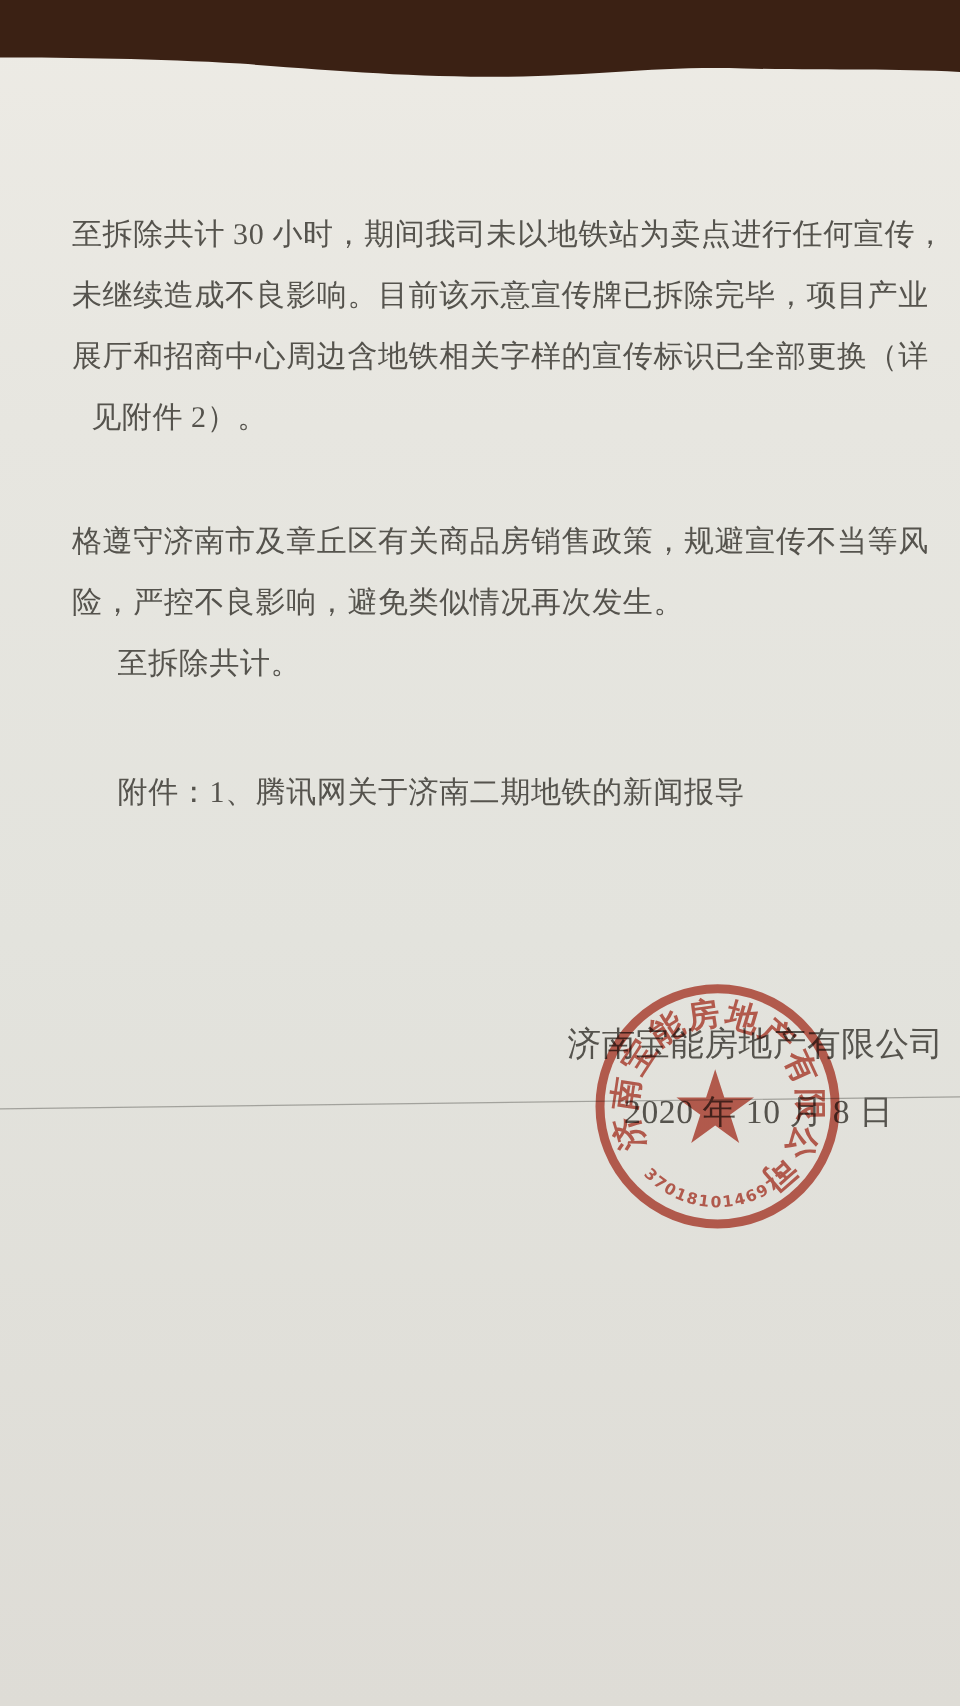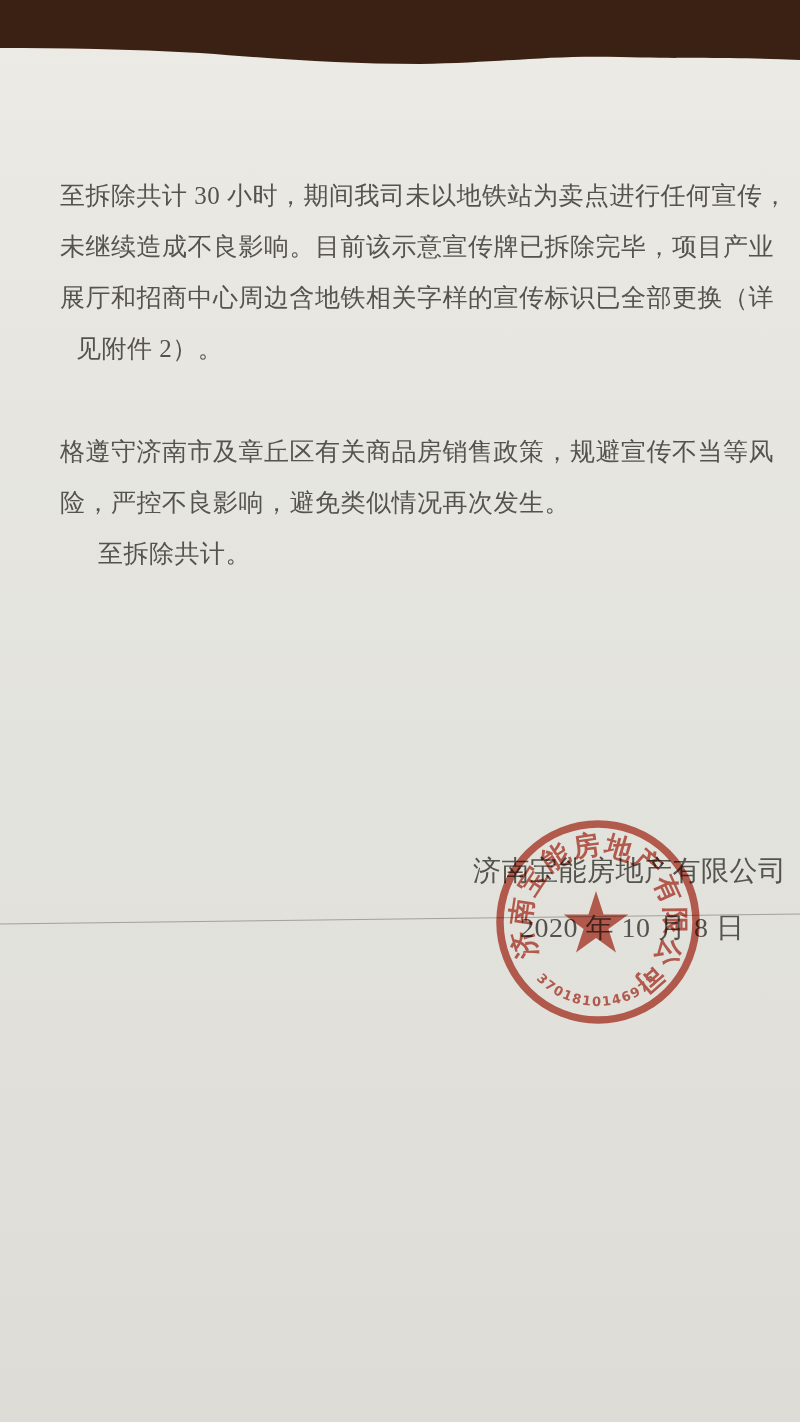--- a/index.html
+++ b/index.html
@@ -104,20 +104,21 @@
   <div class="txt" style="left:60px; top:180px;">至拆除共计 30 小时，期间我司未以地铁站为卖点进行任何宣传，</div>
   <div class="txt" style="left:60px; top:231px;">未继续造成不良影响。目前该示意宣传牌已拆除完毕，项目产业</div>
   <div class="txt" style="left:60px; top:282px;">展厅和招商中心周边含地铁相关字样的宣传标识已全部更换（详</div>
   <div class="txt" style="left:76px; top:333px;">见附件 2）。</div>
 
   <div class="txt" style="left:60px; top:436px;">格遵守济南市及章丘区有关商品房销售政策，规避宣传不当等风</div>
   <div class="txt" style="left:60px; top:487px;">险，严控不良影响，避免类似情况再次发生。</div>
 
   <div class="txt" style="left:98px; top:538px;">至拆除共计。</div>
 
+  <div class="txt" style="left:98px; top:645px;">附件：1、腾讯网关于济南二期地铁的新闻报导</div>
 
   <div class="txt sig" style="left:473px; top:855px;">济南宝能房地产有限公司</div>
   <div class="txt sig" style="left:520px; top:912px;">2020 年 10 月 8 日</div>
 </div>
 
 <svg class="crease" viewBox="0 0 800 1422" xmlns="http://www.w3.org/2000/svg">
   <line x1="0" y1="924" x2="800" y2="914"></line>
 </svg>
 
 <svg class="seal" viewBox="0 0 800 1422" xmlns="http://www.w3.org/2000/svg">

